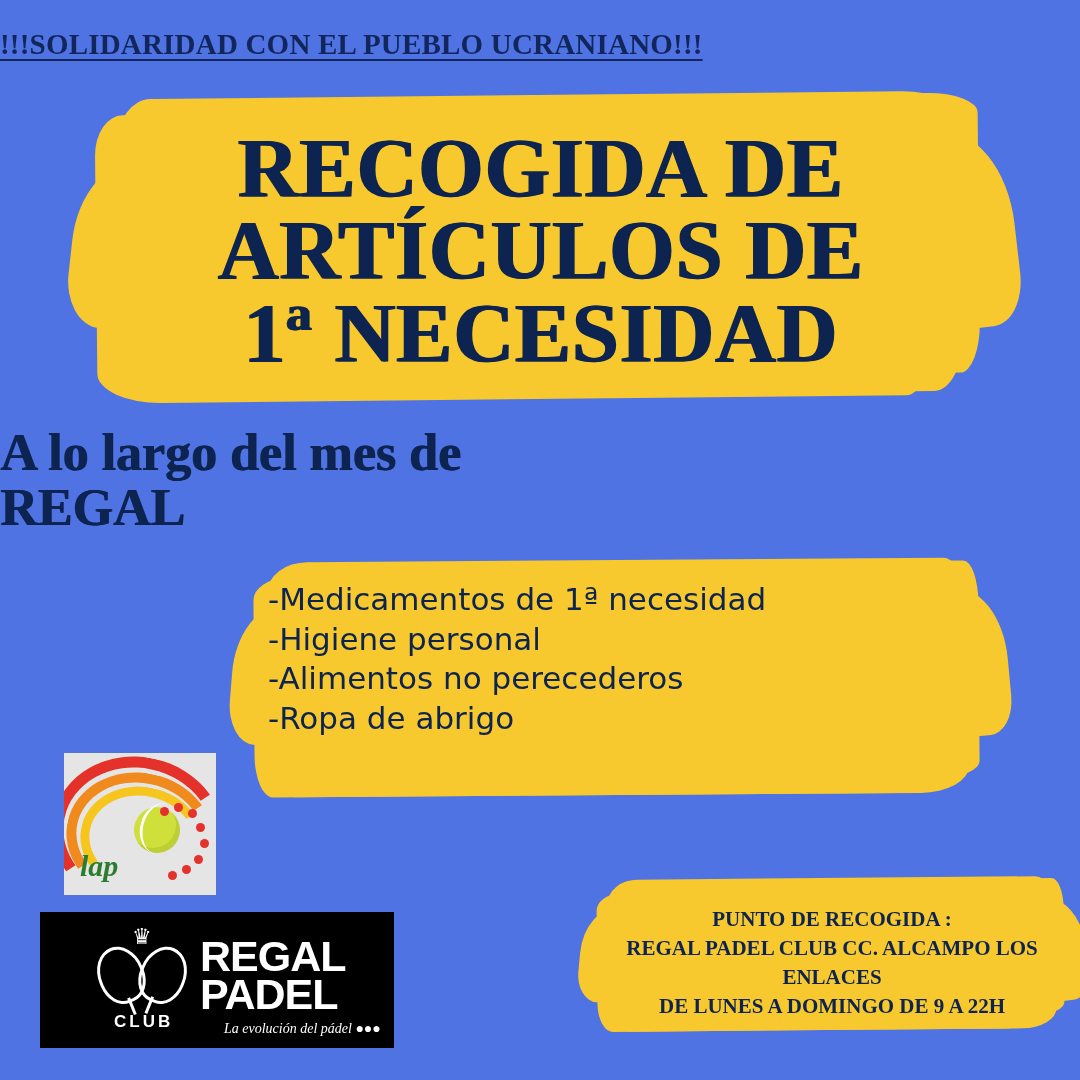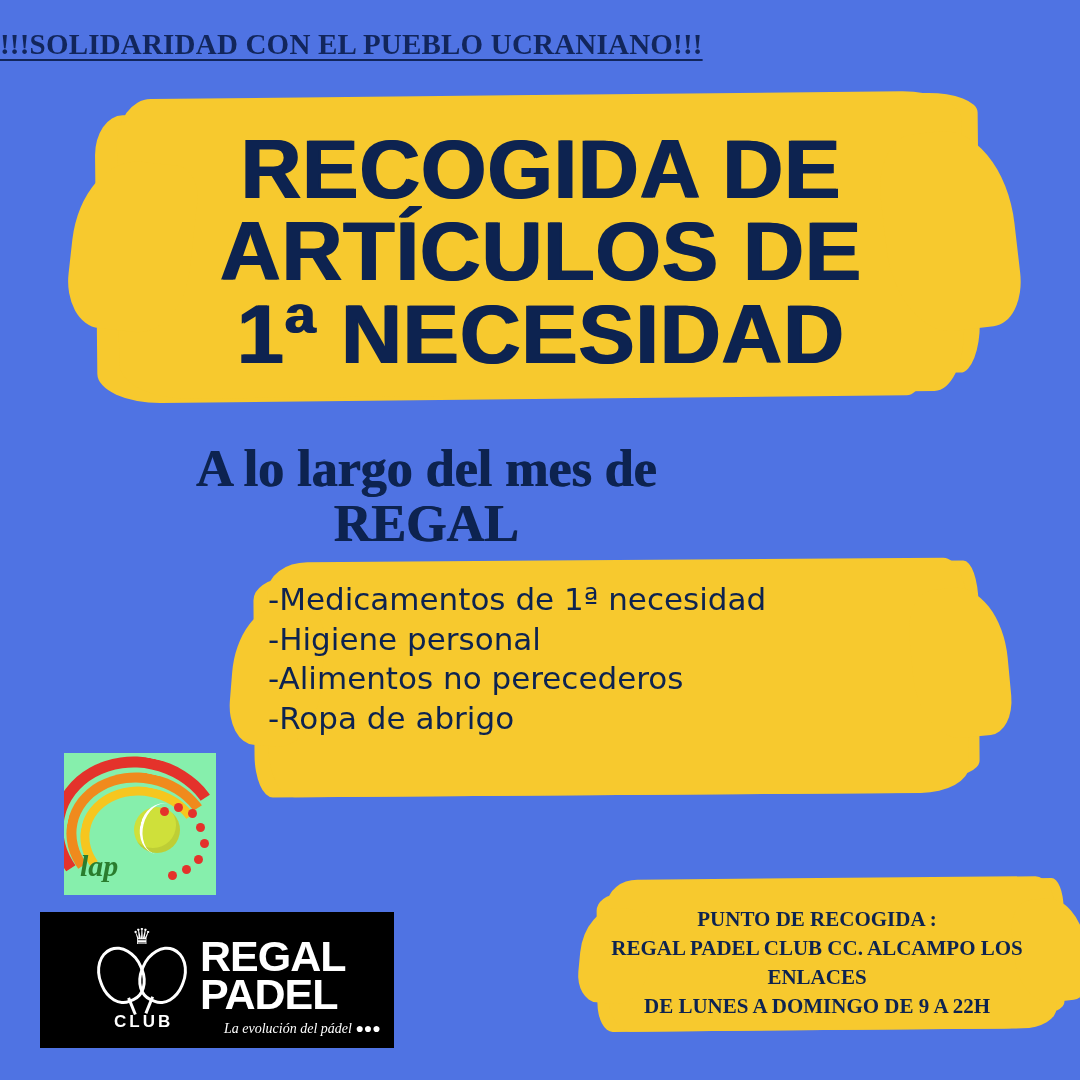--- a/index.html
+++ b/index.html
@@ -77,37 +77,37 @@
     border-radius: 30% 50% 25% 45%;
     transform: rotate(-6deg);
   }
 
   .title-block {
     position: absolute;
     top: 128px;
     left: 0;
     width: 1080px;
     text-align: center;
-    font-family: Liberation Sans, sans-serif;
+    font-family: Liberation Serif, serif;
     font-weight: bold;
     color: #0d2350;
     line-height: 0.98;
     letter-spacing: 1px;
     font-size: 84px;
     text-shadow: 2px 0 0 #0d2350;
   }
   .title-block .line { display: block; white-space: nowrap; }
 
   
   .subtitle {
     position: absolute;
-    top: 441px;
+    top: 425px;
     left: 0;
     width: 852px;
-    text-align: center;
+    text-align: left;
     font-family: "Liberation Serif", serif;
     font-weight: bold;
     color: #0d2350;
     font-size: 52px;
     line-height: 1.06;
     text-shadow: 1px 0 0 #0d2350;
   }
   .subtitle .line2 { display: block; }
 
   
@@ -159,21 +159,21 @@
   .items-list li { list-style: none; }
   .items-list ul { margin: 0; padding: 0; }
 
   
   .lap-logo {
     position: absolute;
     left: 64px;
     top: 753px;
     width: 152px;
     height: 142px;
-    background: #86efac;
+    background: #e5e5e5;
     overflow: hidden;
   }
   .lap-arc {
     position: absolute;
     border-style: solid;
     border-color: transparent;
     border-radius: 50%;
   }
   .arc1 {
     left: -12px; top: 4px; width: 150px; height: 130px;
@@ -349,21 +349,21 @@
     position: absolute;
     right: -30px; top: 22px;
     width: 72px; height: 104px;
     background: #f7c92e;
     border-radius: 30% 50% 25% 45%;
     transform: rotate(-6deg);
   }
   .pickup-text {
     position: absolute;
     top: 905px;
-    left: 593px;
+    left: 608px;
     width: 448px;
     text-align: center;
     font-family: "Liberation Serif", serif;
     font-weight: bold;
     font-size: 21px;
     line-height: 1.38;
     color: #0d2350;
   }
   .pickup-text div { white-space: nowrap; }
   .pickup-text div.wrap { white-space: normal; }

